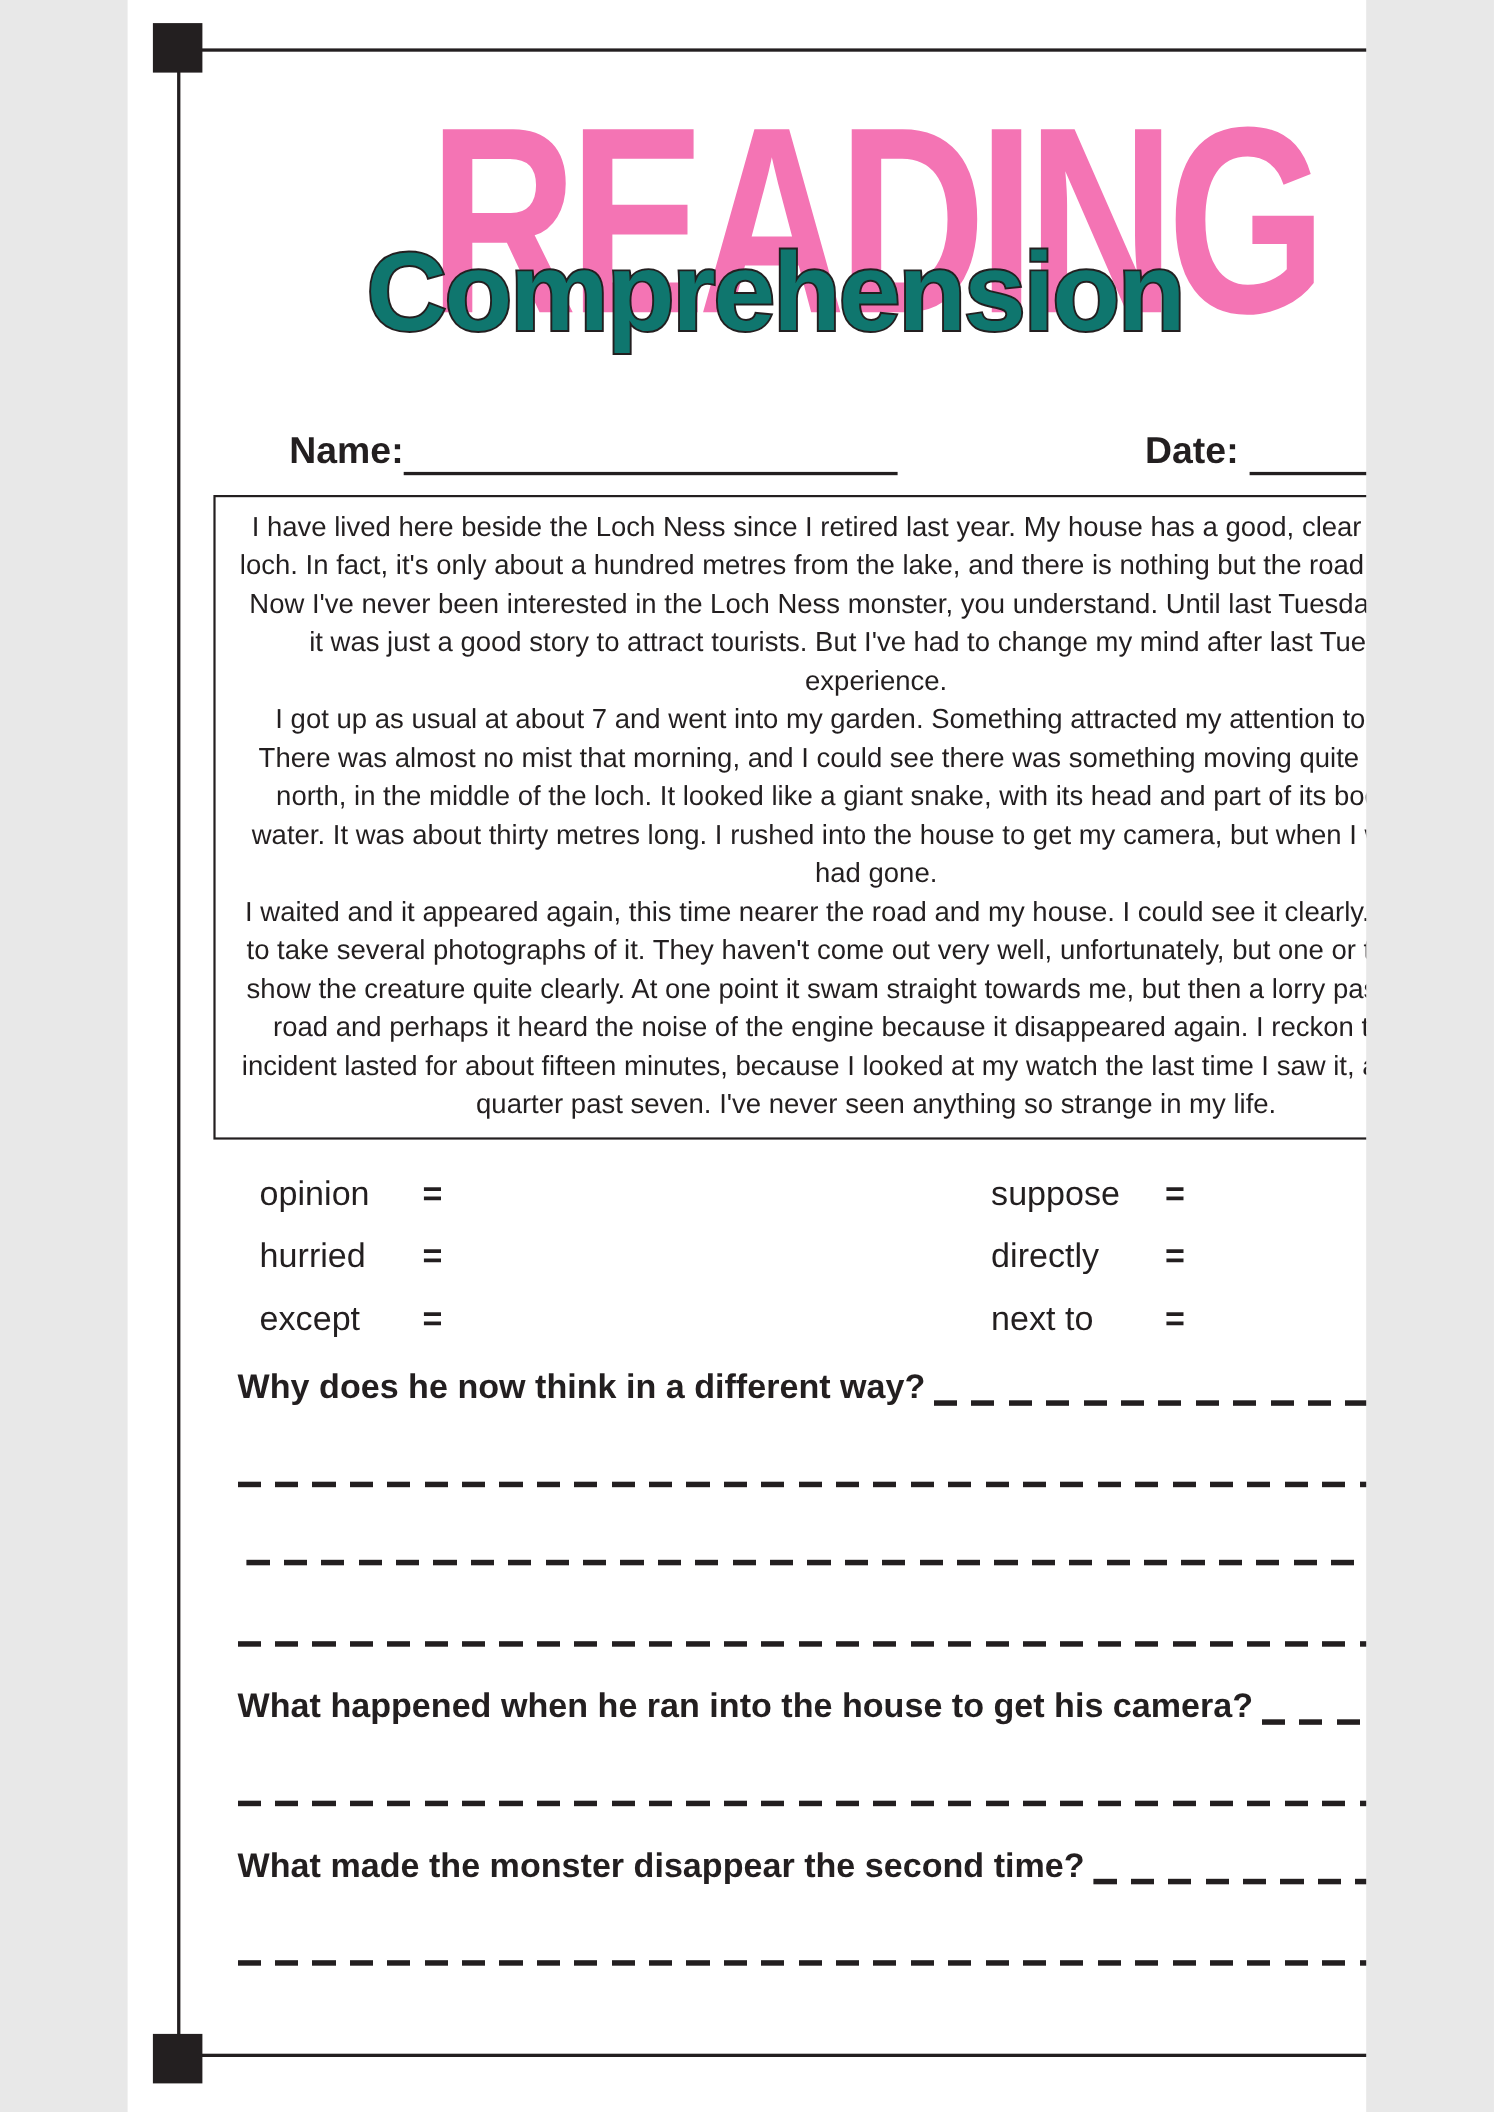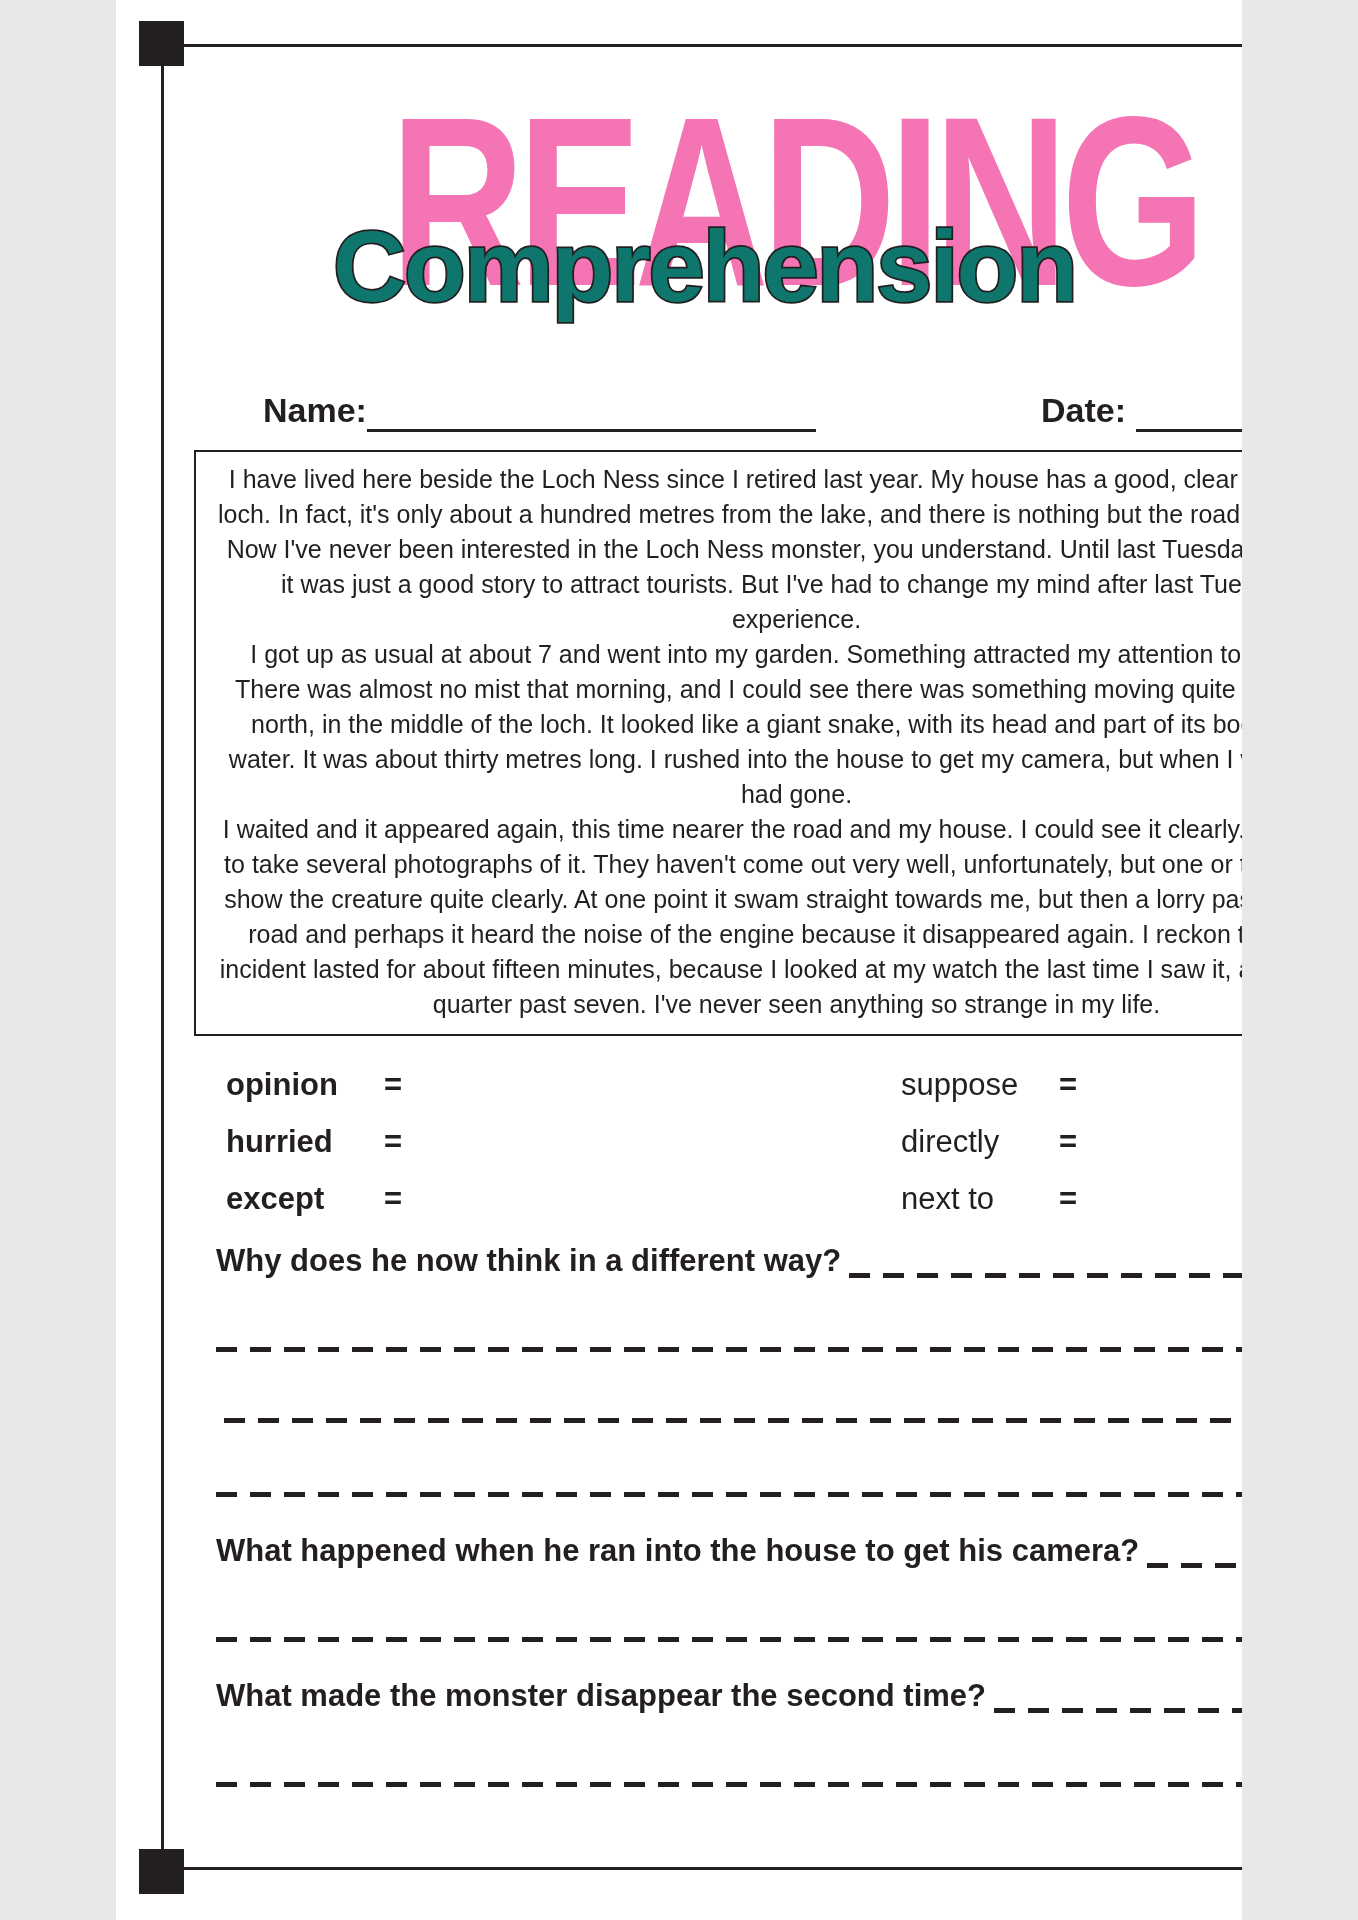--- a/index.html
+++ b/index.html
@@ -100,21 +100,21 @@
     text-align: center;
     font-size: 25px;
     line-height: 35px;
   }
   .passage-box p { margin: 0; }
 
   
   .syn { position: relative; margin-top: 20px; height: 171px; font-size: 31px; }
   .syn-row { position: relative; height: 57px; }
   .syn-row span { position: absolute; line-height: 57px; white-space: nowrap; }
-  .syn-word-left  { left: 63px; font-weight: bold; }
+  .syn-word-left  { left: 73px; }
   .syn-eq-left    { left: 221px; font-weight: bold; }
   .syn-word-right { left: 738px; }
   .syn-eq-right   { left: 896px; font-weight: bold; }
 
   
   .qa-section { margin: 14px 58px 0 53px; }
   .qa { margin-bottom: 34px; }
   .question-row {
     display: flex;
     align-items: flex-end;

